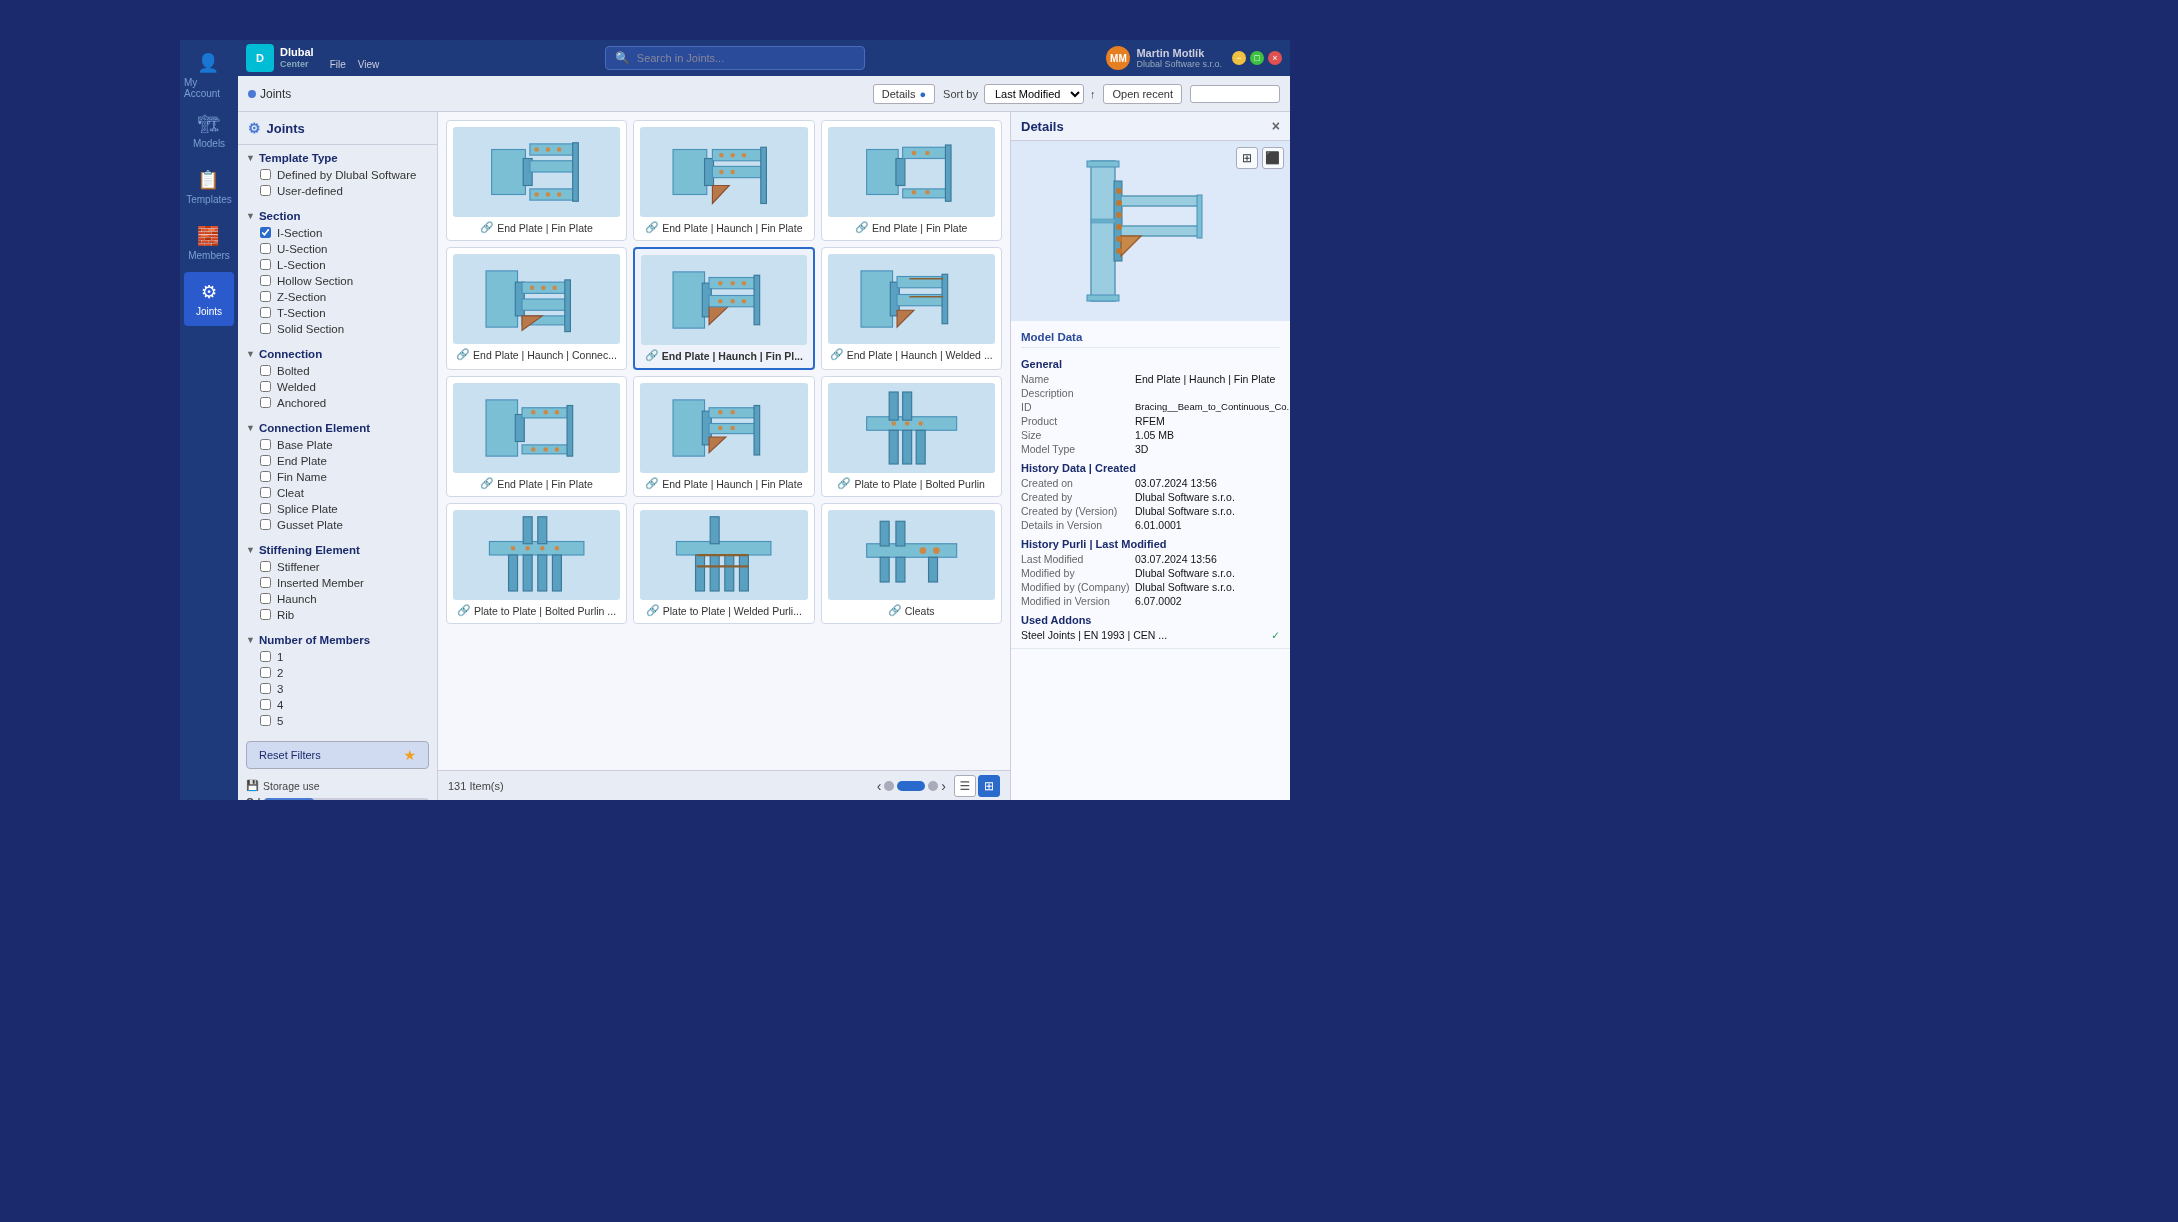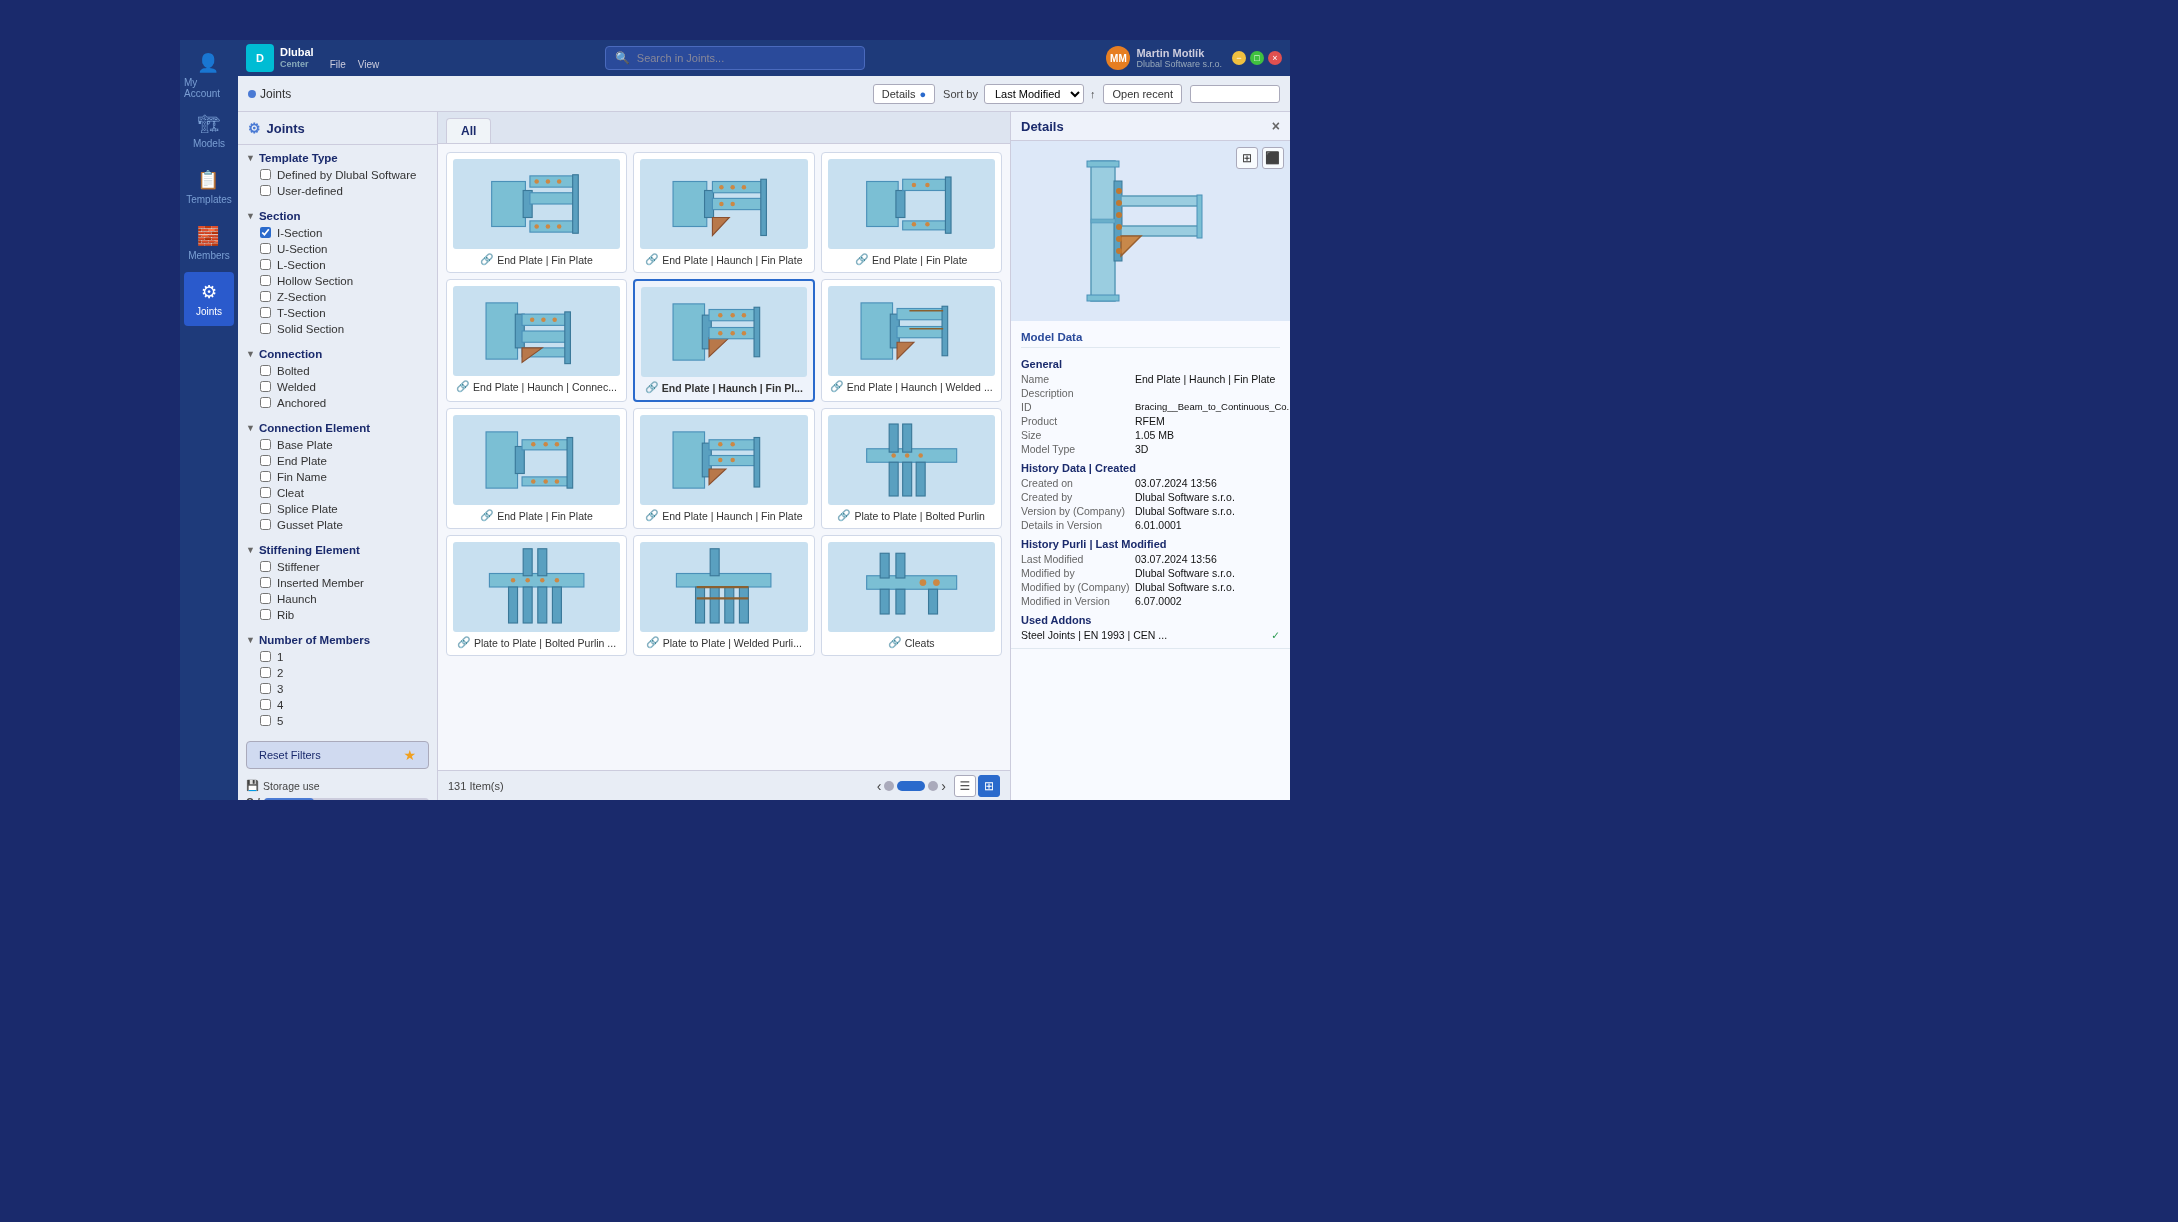--- a/index.html
+++ b/index.html
@@ -596,25 +596,20 @@
           <span style="font-weight:600;">C:/</span>
           <div class="storage-bar-outer">
             <div class="storage-bar-inner"></div>
           </div>
         </div>
 
       </div>
     </div>
 
     <div class="center-panel">
-      <div class="tab-bar">
-        <div class="tab active">
-          <span>All</span>
-        </div>
-      </div>
 
       <div class="grid-area">
         <div class="grid-container">
 
           <div class="grid-item">
             <div class="grid-item-image">
               <svg viewBox="0 0 100 80" class="joint-svg">
                 <rect x="10" y="20" width="30" height="40" fill="#7bbfd4" stroke="#4a90b8" stroke-width="1"></rect>
                 <rect x="38" y="28" width="8" height="24" fill="#5aa0c0" stroke="#3a7898" stroke-width="1"></rect>
                 <rect x="44" y="15" width="40" height="10" fill="#7bbfd4" stroke="#4a90b8" stroke-width="1"></rect>
@@ -951,21 +946,21 @@
         <div class="data-group-title">History Data | Created</div>
         <div class="data-row">
           <span class="data-key">Created on</span>
           <span class="data-val">03.07.2024 13:56</span>
         </div>
         <div class="data-row">
           <span class="data-key">Created by</span>
           <span class="data-val">Dlubal Software s.r.o.</span>
         </div>
         <div class="data-row">
-          <span class="data-key">Version by (Company)</span>
+          <span class="data-key">Created by (Version)</span>
           <span class="data-val">Dlubal Software s.r.o.</span>
         </div>
         <div class="data-row">
           <span class="data-key">Details in Version</span>
           <span class="data-val">6.01.0001</span>
         </div>
 
         <div class="data-group-title">History Purli | Last Modified</div>
         <div class="data-row">
           <span class="data-key">Last Modified</span>

